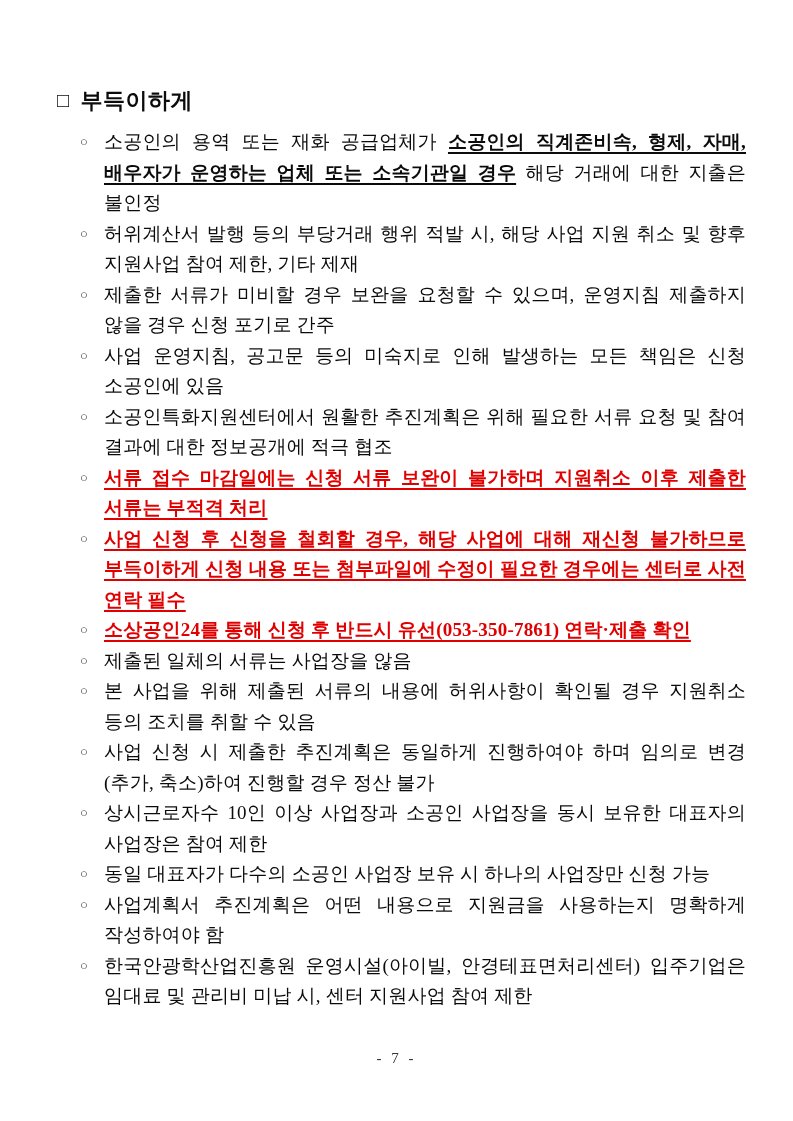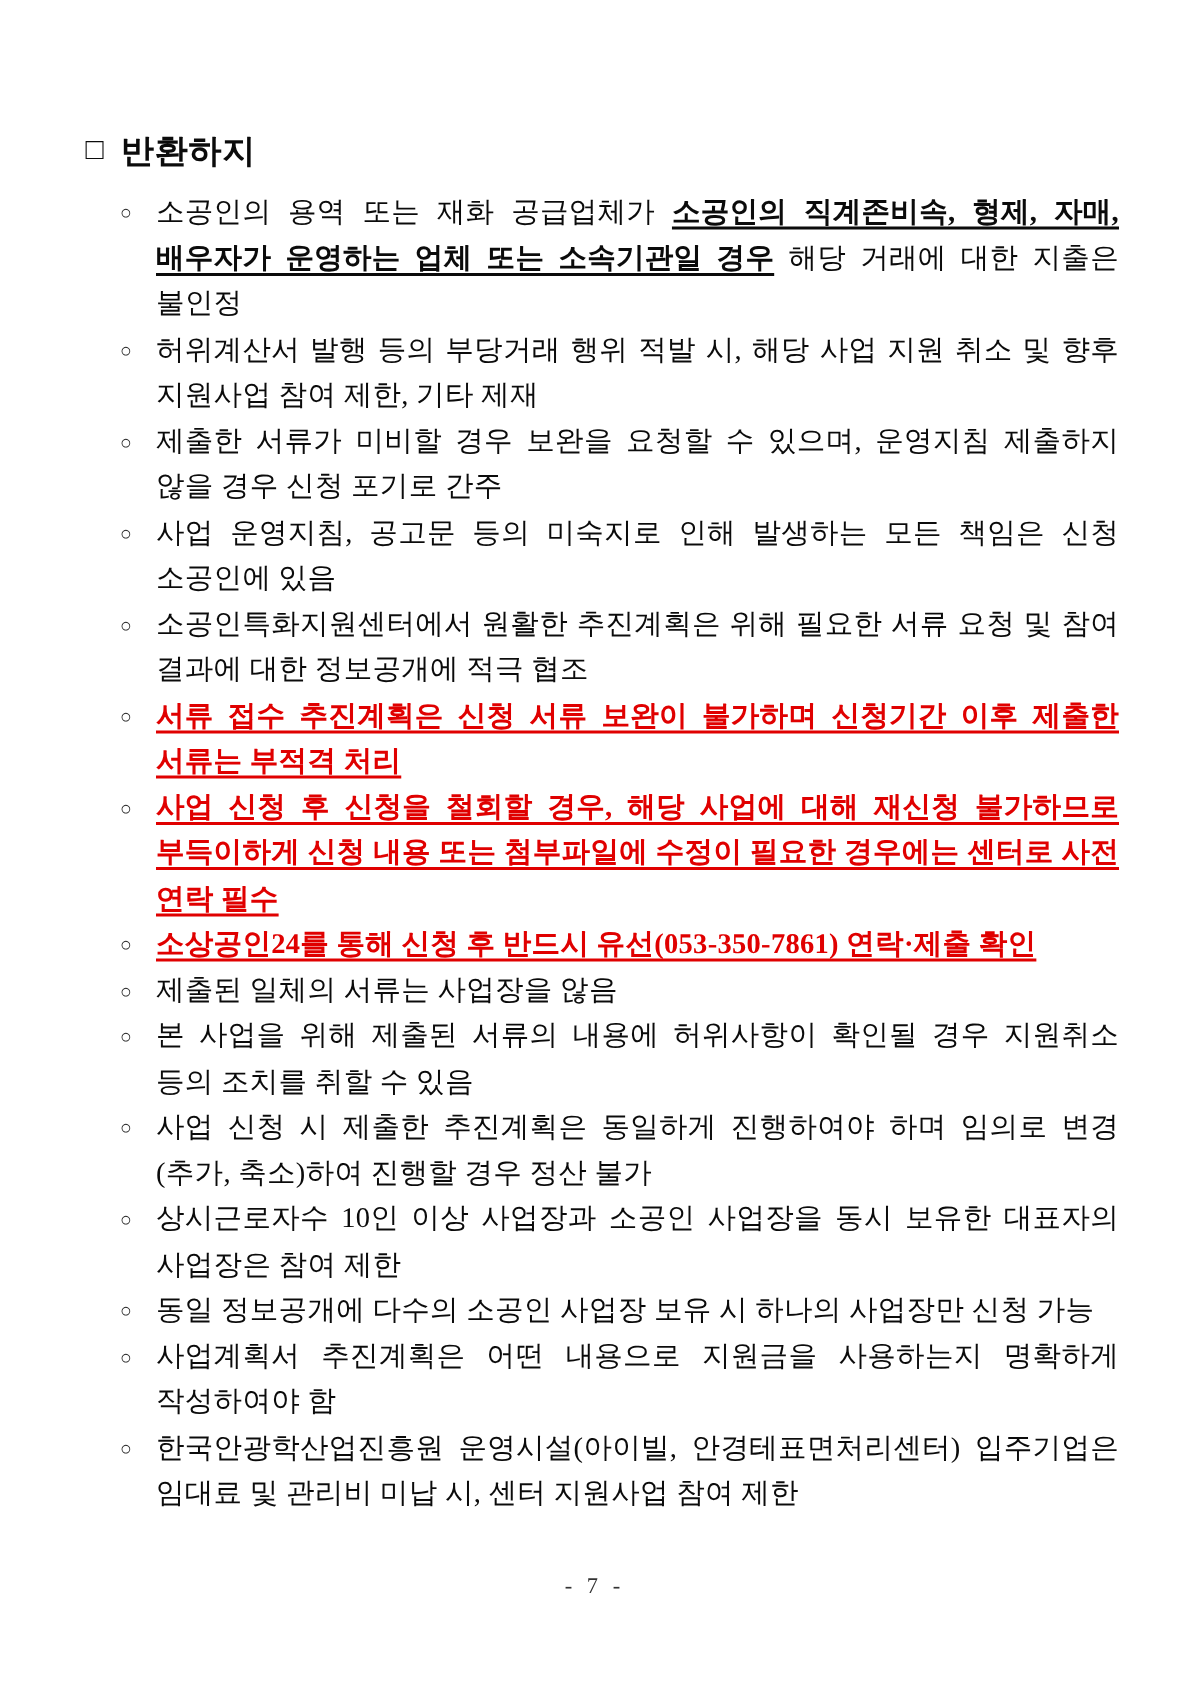--- a/index.html
+++ b/index.html
@@ -74,21 +74,21 @@
     letter-spacing: 3px;
   }
 </style>
 </head>
 <body>
 
 <div class="page">
 
   <h1 class="title">
     <span class="title-marker">□</span>
-    <span>반환하지</span>
+    <span>부득이하게</span>
   </h1>
 
   <div class="notes">
       <div class="note">
         <span class="note-marker">○</span>
         <p class="note-text"><span class="seg normal">소공인의 용역 또는 재화 공급업체가 </span><span class="seg bold-underline">소공인의 직계존비속, 형제, 자매, 배우자가 운영하는 업체 또는 소속기관일 경우</span><span class="seg normal"> 해당 거래에 대한 지출은 불인정</span></p>
       </div>
       <div class="note">
         <span class="note-marker">○</span>
         <p class="note-text"><span class="seg normal">허위계산서 발행 등의 부당거래 행위 적발 시, 해당 사업 지원 취소 및 향후 지원사업 참여 제한, 기타 제재</span></p>
@@ -100,21 +100,21 @@
       <div class="note">
         <span class="note-marker">○</span>
         <p class="note-text"><span class="seg normal">사업 운영지침, 공고문 등의 미숙지로 인해 발생하는 모든 책임은 신청 소공인에 있음</span></p>
       </div>
       <div class="note">
         <span class="note-marker">○</span>
         <p class="note-text"><span class="seg normal">소공인특화지원센터에서 원활한 추진계획은 위해 필요한 서류 요청 및 참여 결과에 대한 정보공개에 적극 협조</span></p>
       </div>
       <div class="note">
         <span class="note-marker">○</span>
-        <p class="note-text"><span class="seg red-bold-underline">서류 접수 추진계획은 신청 서류 보완이 불가하며 신청기간 이후 제출한 서류는 부적격 처리</span></p>
+        <p class="note-text"><span class="seg red-bold-underline">서류 접수 마감일에는 신청 서류 보완이 불가하며 지원취소 이후 제출한 서류는 부적격 처리</span></p>
       </div>
       <div class="note">
         <span class="note-marker">○</span>
         <p class="note-text"><span class="seg red-bold-underline">사업 신청 후 신청을 철회할 경우, 해당 사업에 대해 재신청 불가하므로 부득이하게 신청 내용 또는 첨부파일에 수정이 필요한 경우에는 센터로 사전 연락 필수</span></p>
       </div>
       <div class="note">
         <span class="note-marker">○</span>
         <p class="note-text"><span class="seg red-bold-underline">소상공인24를 통해 신청 후 반드시 유선(053-350-7861) 연락·제출 확인</span></p>
       </div>
       <div class="note">
@@ -128,21 +128,21 @@
       <div class="note">
         <span class="note-marker">○</span>
         <p class="note-text"><span class="seg normal">사업 신청 시 제출한 추진계획은 동일하게 진행하여야 하며 임의로 변경(추가, 축소)하여 진행할 경우 정산 불가</span></p>
       </div>
       <div class="note">
         <span class="note-marker">○</span>
         <p class="note-text"><span class="seg normal">상시근로자수 10인 이상 사업장과 소공인 사업장을 동시 보유한 대표자의 사업장은 참여 제한</span></p>
       </div>
       <div class="note">
         <span class="note-marker">○</span>
-        <p class="note-text"><span class="seg normal">동일 정보공개에 다수의 소공인 사업장 보유 시 하나의 사업장만 신청 가능</span></p>
+        <p class="note-text"><span class="seg normal">동일 대표자가 다수의 소공인 사업장 보유 시 하나의 사업장만 신청 가능</span></p>
       </div>
       <div class="note">
         <span class="note-marker">○</span>
         <p class="note-text"><span class="seg normal">사업계획서 추진계획은 어떤 내용으로 지원금을 사용하는지 명확하게 작성하여야 함</span></p>
       </div>
       <div class="note">
         <span class="note-marker">○</span>
         <p class="note-text"><span class="seg normal">한국안광학산업진흥원 운영시설(아이빌, 안경테표면처리센터) 입주기업은 임대료 및 관리비 미납 시, 센터 지원사업 참여 제한</span></p>
       </div>
     </div>

